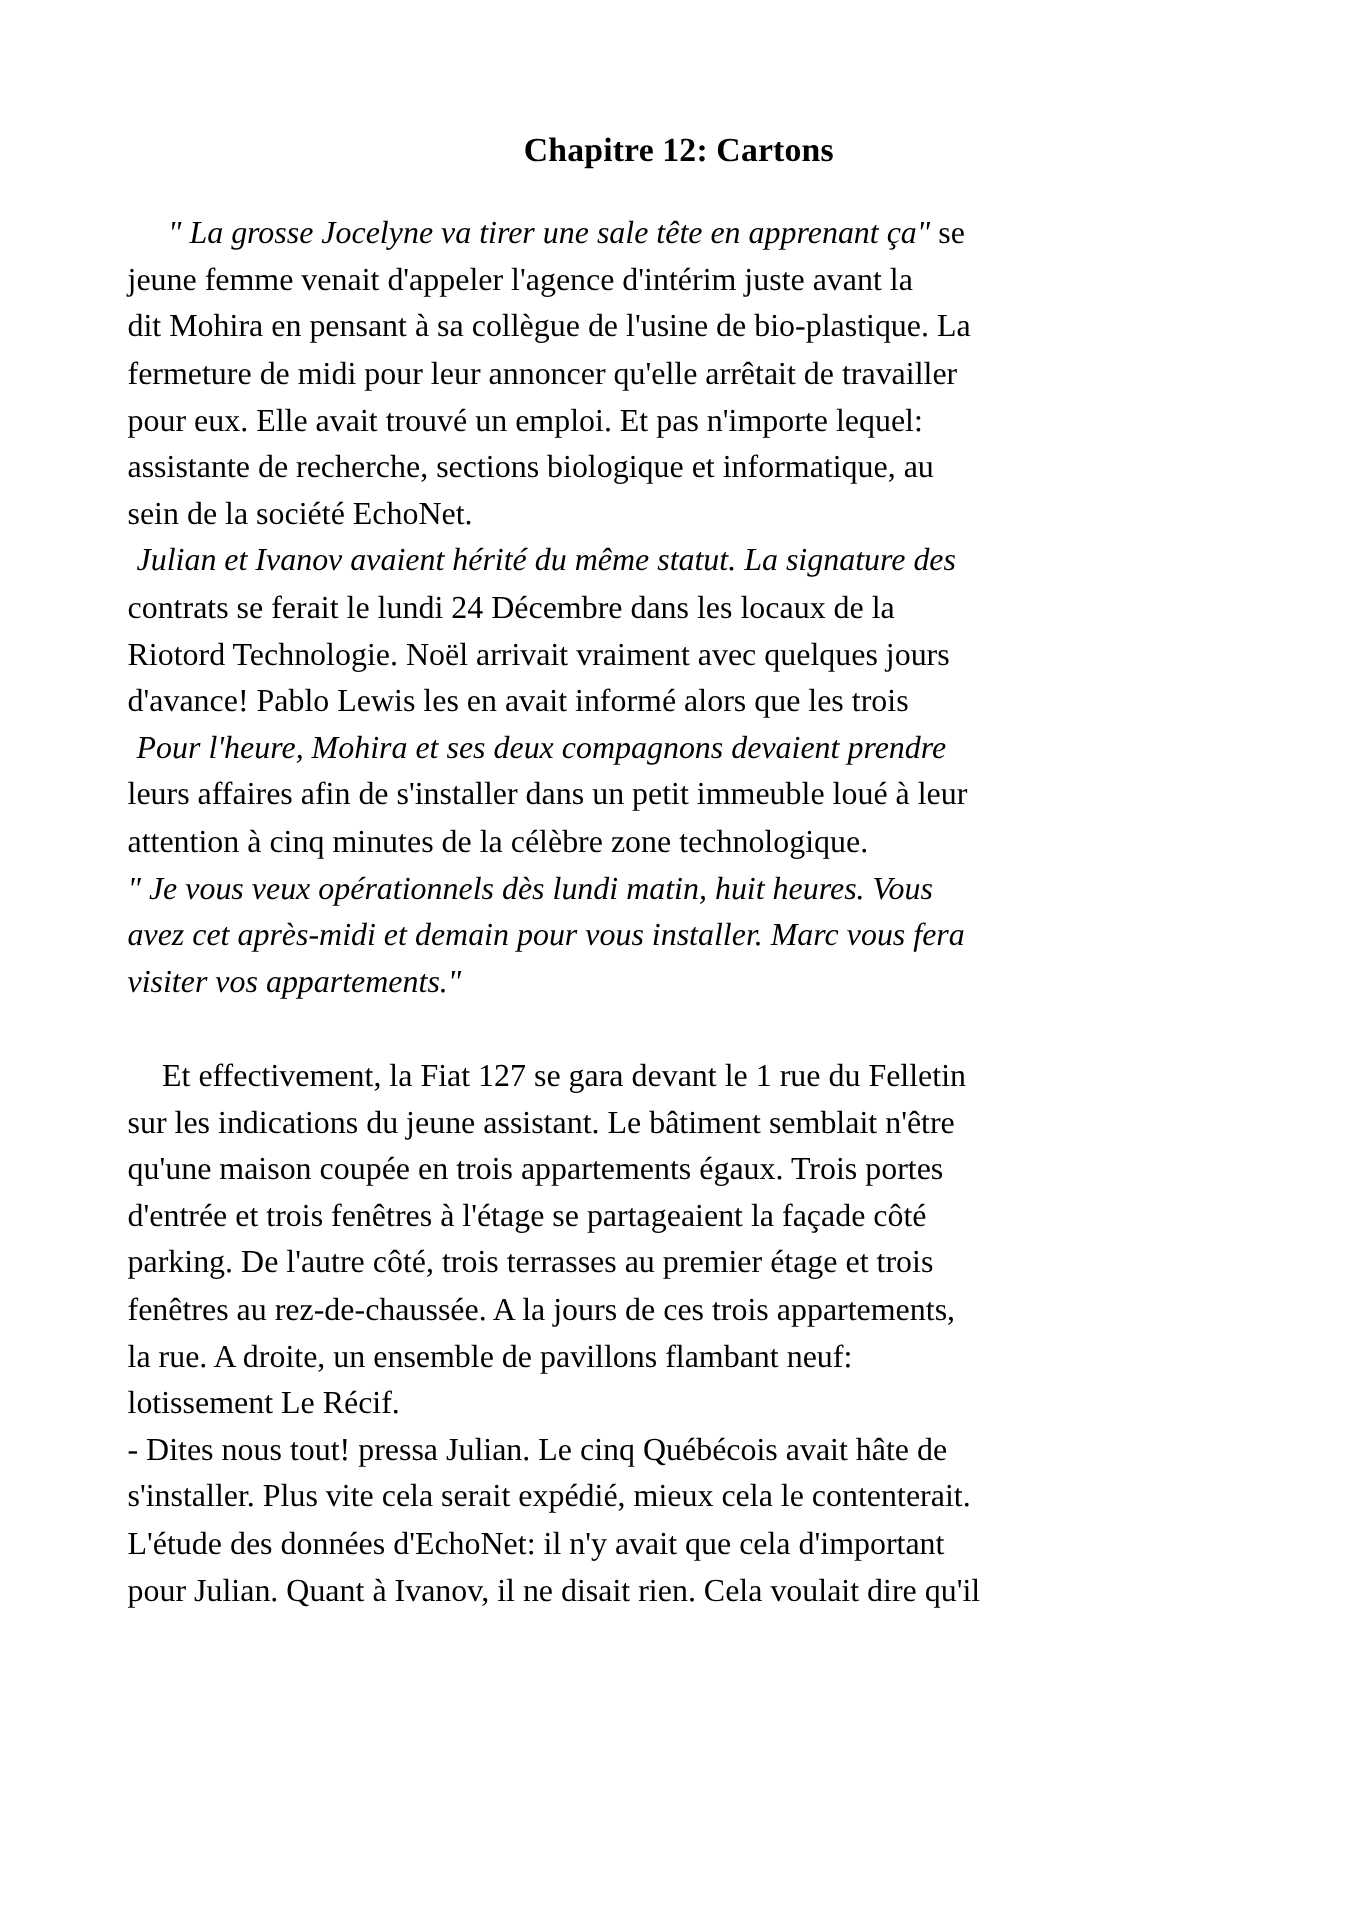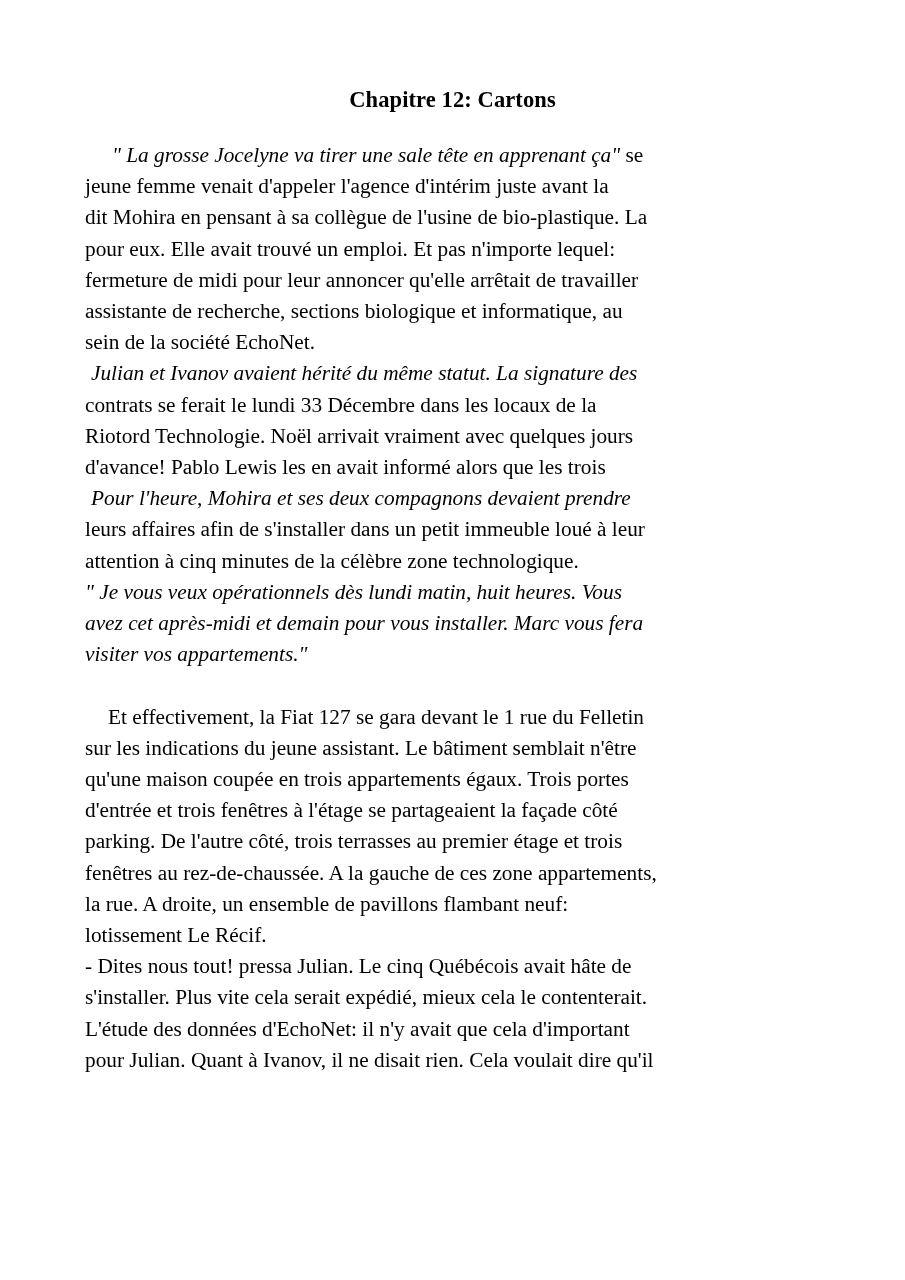--- a/index.html
+++ b/index.html
@@ -66,49 +66,49 @@
 
 <div class="page">
 
   <div class="chapter-title">Chapitre 12: Cartons</div>
 
   <div class="body-text" id="body-text">
       <div class="para">
         <span class="line ind-quote"><span class="ital">" La grosse Jocelyne va tirer une sale tête en apprenant ça"</span><span class=""> se</span></span>
         <span class="line "><span class="">jeune femme venait d'appeler l'agence d'intérim juste avant la</span></span>
         <span class="line "><span class="">dit Mohira en pensant à sa collègue de l'usine de bio-plastique. La</span></span>
+        <span class="line "><span class="">fermeture de midi pour leur annoncer qu'elle arrêtait de travailler</span></span>
         <span class="line "><span class="">pour eux. Elle avait trouvé un emploi. Et pas n'importe lequel:</span></span>
-        <span class="line "><span class="">fermeture de midi pour leur annoncer qu'elle arrêtait de travailler</span></span>
         <span class="line "><span class="">assistante de recherche, sections biologique et informatique, au</span></span>
         <span class="line "><span class="">sein de la société EchoNet.</span></span>
       </div>
       <div class="para">
         <span class="line ind-small"><span class="">Julian et Ivanov avaient hérité du même statut. La signature des</span></span>
-        <span class="line "><span class="">contrats se ferait le lundi 33 Décembre dans les locaux de la</span></span>
+        <span class="line "><span class="">contrats se ferait le lundi 24 Décembre dans les locaux de la</span></span>
         <span class="line "><span class="">Riotord Technologie. Noël arrivait vraiment avec quelques jours</span></span>
         <span class="line "><span class="">d'avance! Pablo Lewis les en avait informé alors que les trois</span></span>
       </div>
       <div class="para">
         <span class="line ind-small"><span class="">Pour l'heure, Mohira et ses deux compagnons devaient prendre</span></span>
         <span class="line "><span class="">leurs affaires afin de s'installer dans un petit immeuble loué à leur</span></span>
         <span class="line "><span class="">attention à cinq minutes de la célèbre zone technologique.</span></span>
       </div>
       <div class="para">
         <span class="line "><span class="ital">" Je vous veux opérationnels dès lundi matin, huit heures. Vous</span></span>
         <span class="line "><span class="ital">avez cet après-midi et demain pour vous installer. Marc vous fera</span></span>
         <span class="line "><span class="ital">visiter vos appartements."</span></span>
       </div>
       <span class="blank-line"></span>
       <div class="para">
         <span class="line ind-para"><span class="">Et effectivement, la Fiat 127 se gara devant le 1 rue du Felletin</span></span>
         <span class="line "><span class="">sur les indications du jeune assistant. Le bâtiment semblait n'être</span></span>
         <span class="line "><span class="">qu'une maison coupée en trois appartements égaux. Trois portes</span></span>
         <span class="line "><span class="">d'entrée et trois fenêtres à l'étage se partageaient la façade côté</span></span>
         <span class="line "><span class="">parking. De l'autre côté, trois terrasses au premier étage et trois</span></span>
-        <span class="line "><span class="">fenêtres au rez-de-chaussée. A la gauche de ces zone appartements,</span></span>
+        <span class="line "><span class="">fenêtres au rez-de-chaussée. A la jours de ces trois appartements,</span></span>
         <span class="line "><span class="">la rue. A droite, un ensemble de pavillons flambant neuf:</span></span>
         <span class="line "><span class="">lotissement Le Récif.</span></span>
       </div>
       <div class="para">
         <span class="line "><span class="">- Dites nous tout! pressa Julian. Le cinq Québécois avait hâte de</span></span>
         <span class="line "><span class="">s'installer. Plus vite cela serait expédié, mieux cela le contenterait.</span></span>
         <span class="line "><span class="">L'étude des données d'EchoNet: il n'y avait que cela d'important</span></span>
         <span class="line "><span class="">pour Julian. Quant à Ivanov, il ne disait rien. Cela voulait dire qu'il</span></span>
       </div>
     </div>

